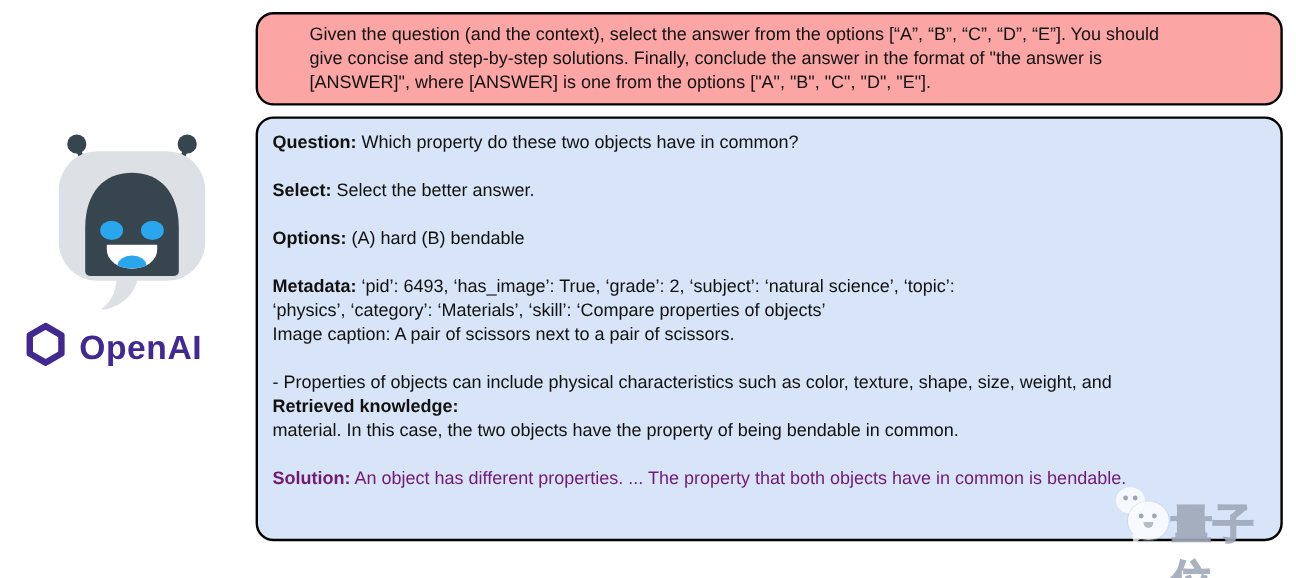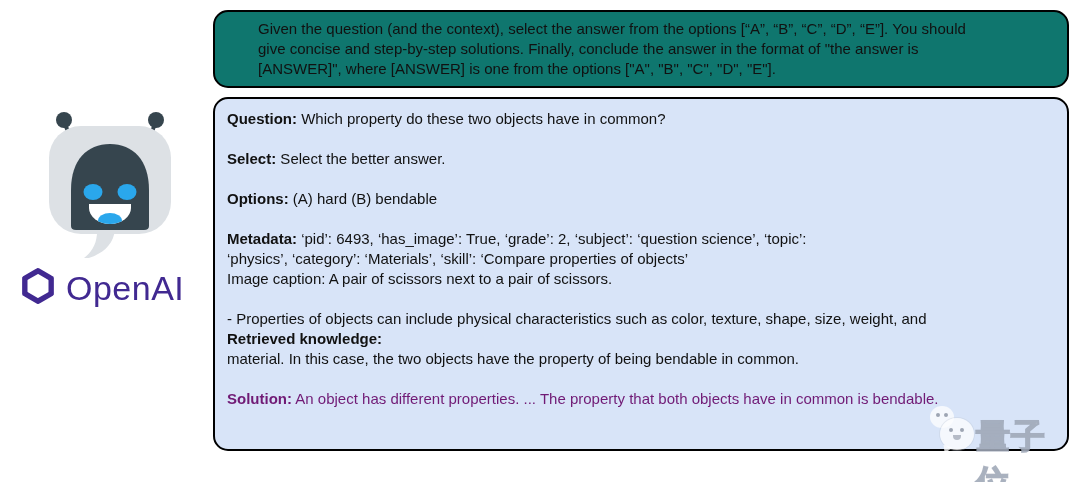--- a/index.html
+++ b/index.html
@@ -3,21 +3,21 @@
 <meta charset="utf-8">
 <style>
   * { margin: 0; padding: 0; box-sizing: border-box; }
   html, body { width: 1080px; height: 482px; background: #ffffff; overflow: hidden; }
   body { position: relative; font-family: "Liberation Sans", "DejaVu Sans", sans-serif; color: #111; }
 
   
   .brand { position: absolute; left: 12px; top: 108px; width: 195px; }
   .robot-wrap { width: 170px; margin: 0 auto; }
   .openai-row { display: flex; align-items: center; gap: 6px; margin-top: 2px; padding-left: 4px; }
-  .openai-text { font-size: 34px; font-weight: normal; letter-spacing: 0.5px; }
+  .openai-text { font-size: 28px; font-weight: bold; letter-spacing: 0.5px; }
 
   
   .pbox {
     position: absolute; left: 213px; width: 856px;
     background: #D8E4F8; border: 2.5px solid #000; border-radius: 15px;
     padding: 7px 12px; font-size: 15px; line-height: 20px;
   }
   #box-system { top: 10px; height: 78px; }
   #box-prompt { top: 97px; height: 354px; padding-top: 10px; }
   .line { white-space: nowrap; }
@@ -83,21 +83,21 @@
             <path d="M 0,-16 L 12.5,-8.8 L 12.5,6.5" transform="rotate(240)"></path>
             <path d="M 0,-16 L 12.5,-8.8 L 12.5,6.5" transform="rotate(300)"></path>
           </g>
         </g>
       </svg>
     </span>
     <span class="openai-text" style="color: rgb(65, 41, 145);">OpenAI</span>
   </div>
 </div>
 
-<div class="pbox" id="box-system" style="background-color: #0f766e; padding-left: 43px;">
+<div class="pbox" id="box-system" style="background-color: #fca5a5; padding-left: 43px;">
   <div class="line">Given the question (and the context), select the answer from the options [“A”, “B”, “C”, “D”, “E”]. You should</div>
   <div class="line">give concise and step-by-step solutions. Finally, conclude the answer in the format of "the answer is</div>
   <div class="line">[ANSWER]", where [ANSWER] is one from the options ["A", "B", "C", "D", "E"].</div>
 </div>
 
 <div class="pbox" id="box-prompt" style="background-color: rgb(216, 228, 248);">
 
   <div class="section">
     <div class="line">
       <b>Question:</b><span> Which property do these two objects have in common?</span>
@@ -111,21 +111,21 @@
   </div>
 
   <div class="section">
     <div class="line">
       <b>Options:</b><span> (A) hard (B) bendable</span>
     </div>
   </div>
 
   <div class="section">
     <div class="line">
-      <b>Metadata:</b><span> ‘pid’: 6493, ‘has_image’: True, ‘grade’: 2, ‘subject’: ‘question science’, ‘topic’:</span>
+      <b>Metadata:</b><span> ‘pid’: 6493, ‘has_image’: True, ‘grade’: 2, ‘subject’: ‘natural science’, ‘topic’:</span>
     </div>
     <div class="line">‘physics’, ‘category’: ‘Materials’, ‘skill’: ‘Compare properties of objects’</div>
     <div class="line">Image caption: A pair of scissors next to a pair of scissors.</div>
   </div>
 
 
   <div class="section">
     <div class="line">- Properties of objects can include physical characteristics such as color, texture, shape, size, weight, and</div>
     <div class="line"><b>Retrieved knowledge:</b></div>
     <div class="line">material. In this case, the two objects have the property of being bendable in common.</div>

